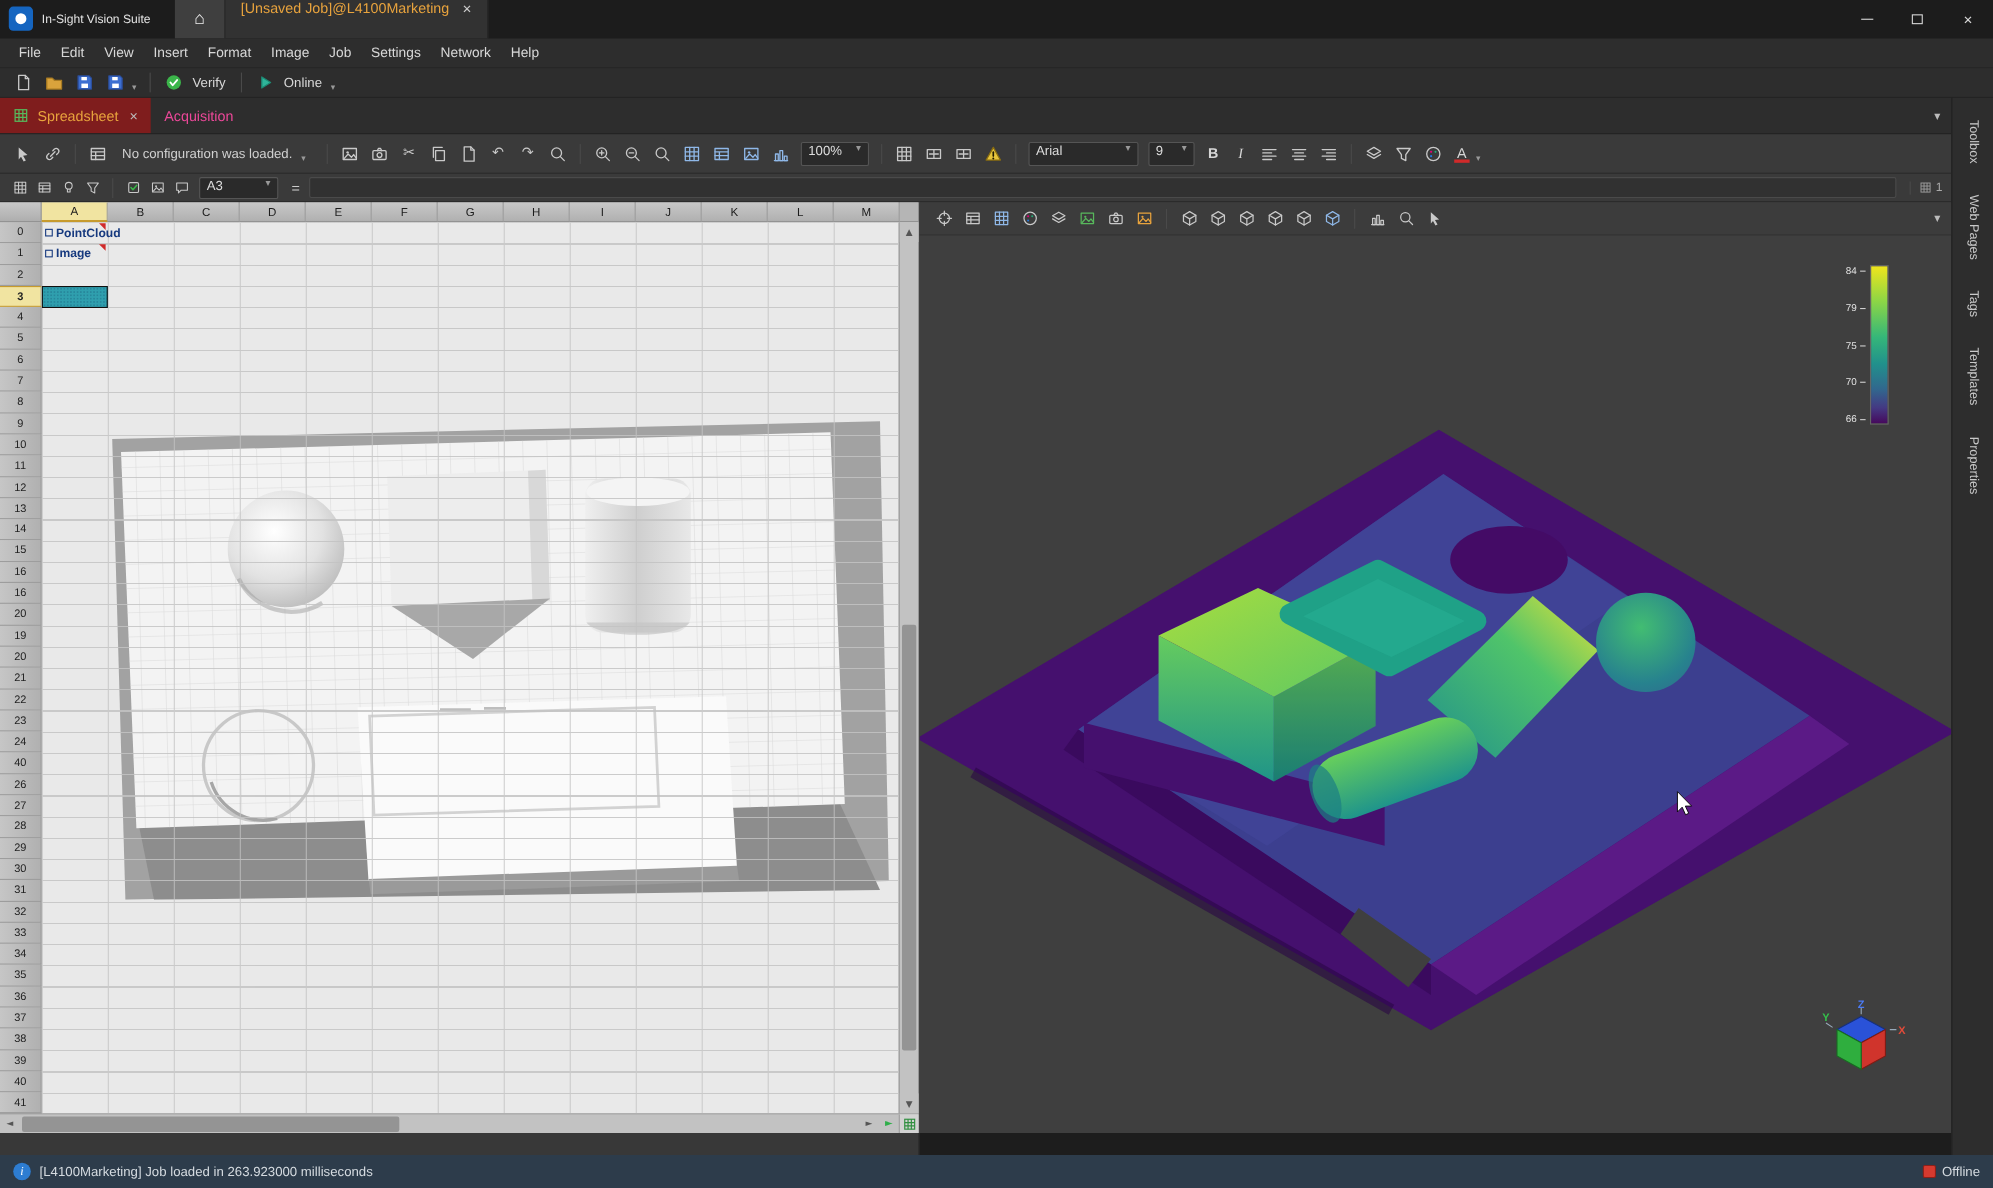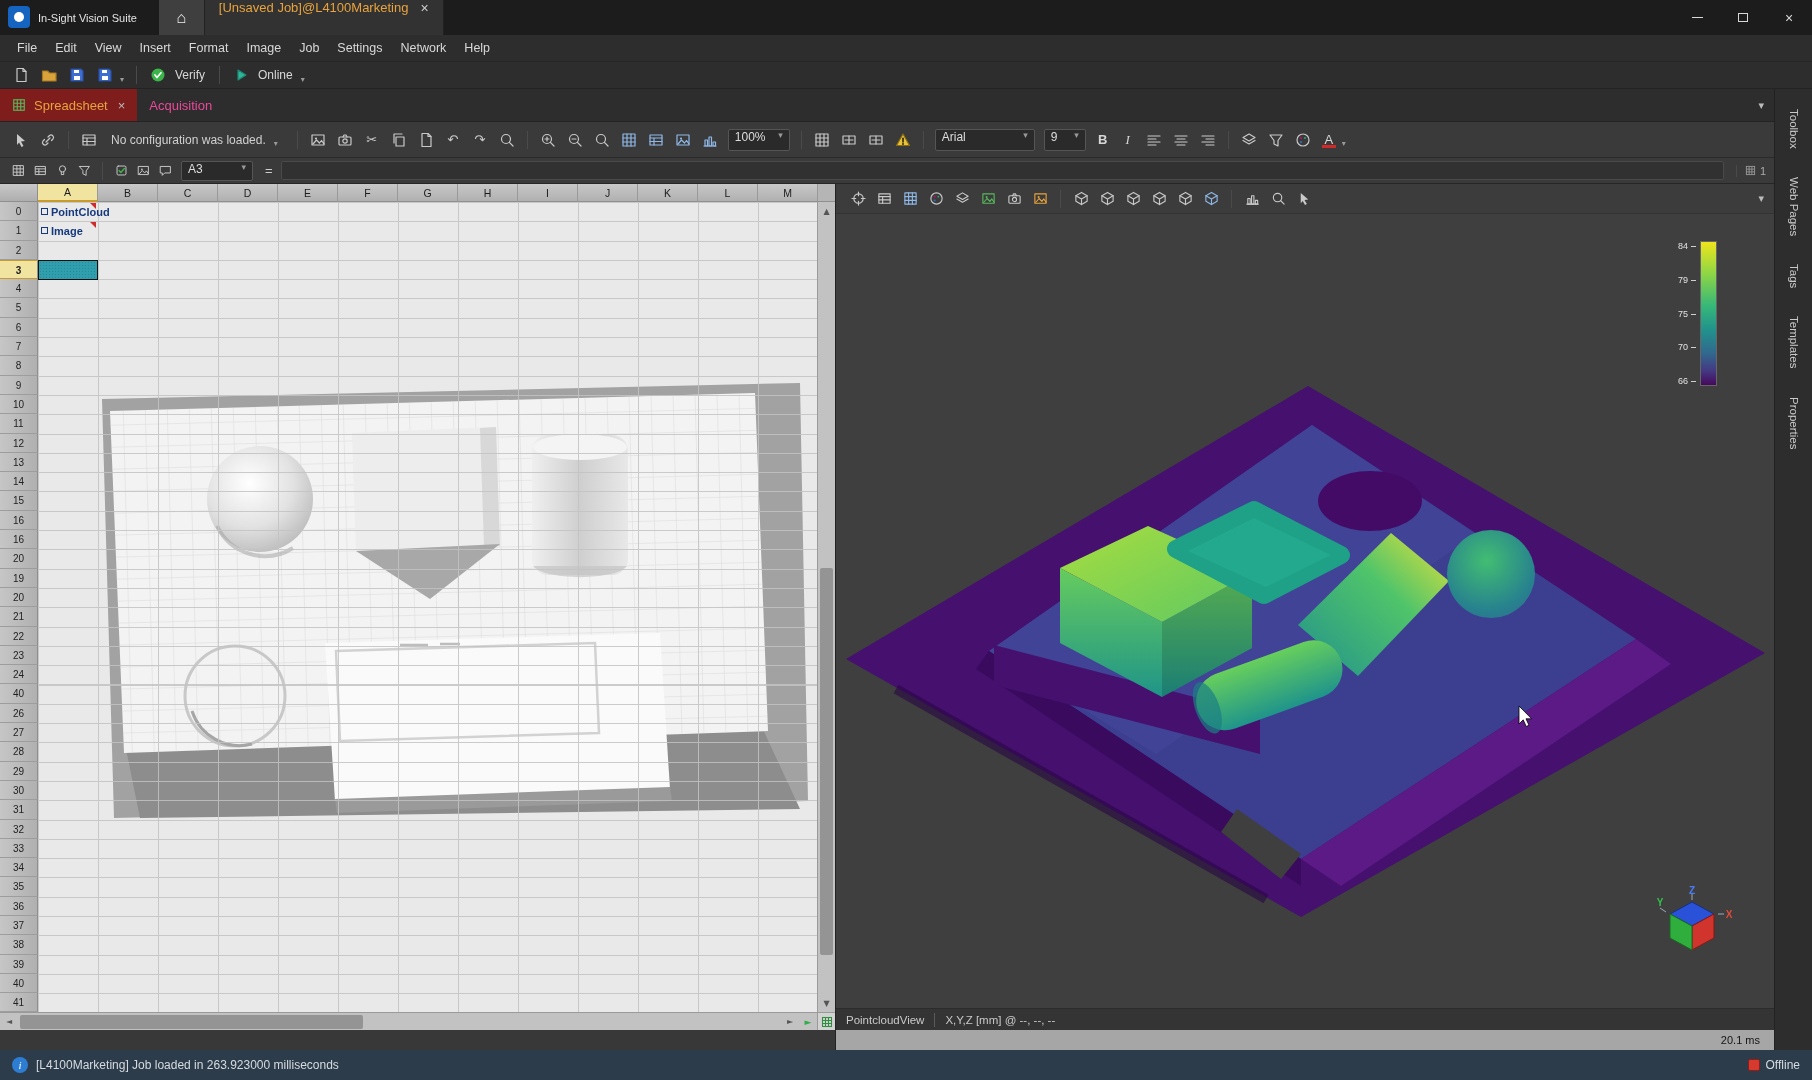--- a/index.html
+++ b/index.html
@@ -895,33 +895,25 @@
               <polygon points="40,16 62,28 40,40 18,28" fill="#2a52d8" stroke="#16307e" stroke-width="1"></polygon>
               <polygon points="40,40 62,28 62,52 40,64" fill="#d0342c" stroke="#7e1b15" stroke-width="1"></polygon>
               <polygon points="18,28 40,40 40,64 18,52" fill="#2fae3e" stroke="#186b22" stroke-width="1"></polygon>
               <path d="M40 14v-6M66 28h6M14 26l-6-4" stroke="#9ab" stroke-width="1"></path>
               <text x="40" y="8" text-anchor="middle" font-size="10" fill="#4b7bf5" font-weight="bold">Z</text>
               <text x="8" y="20" text-anchor="middle" font-size="10" fill="#35c04b" font-weight="bold">Y</text>
               <text x="77" y="32" text-anchor="middle" font-size="10" fill="#e04b3a" font-weight="bold">X</text>
             </svg>
           </div>
 
-          <div class="pv-bar">
-            <span>PointcloudView</span>
-            <span class="pv-div"></span>
-            <span>X,Y,Z [mm] @ --, --, --</span>
-          </div>
         </div>
       </div>
 
       <div class="bottomrow">
         <div class="left-fill"></div>
-        <div class="ms-bar">
-          <span>20.1 ms</span>
-        </div>
       </div>
     </div>
 
     <div class="sidestrip">
       <span class="side-tab">Toolbox</span>
       <span class="side-tab">Web Pages</span>
       <span class="side-tab">Tags</span>
       <span class="side-tab">Templates</span>
       <span class="side-tab">Properties</span>
     </div>

